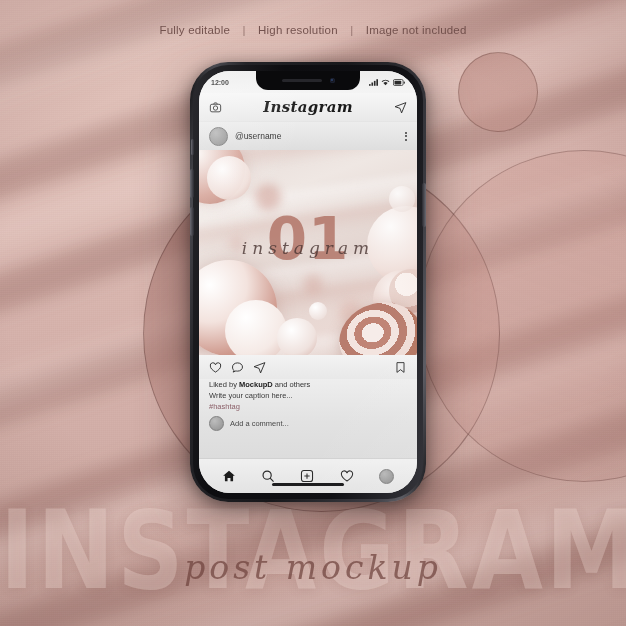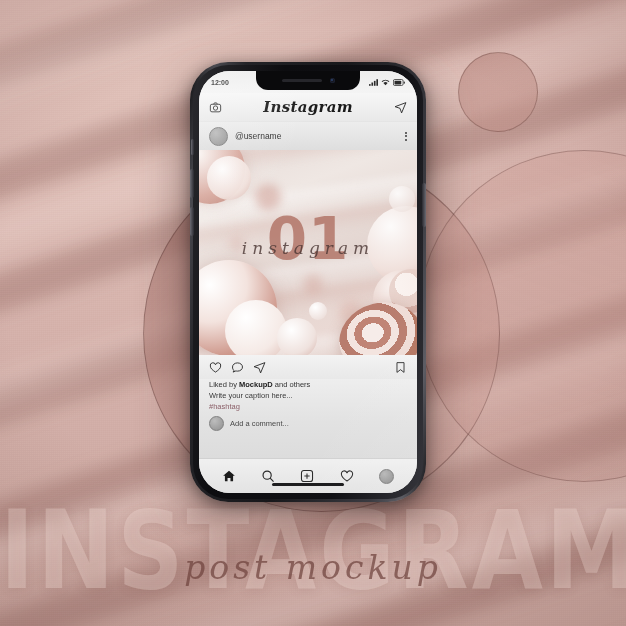--- a/index.html
+++ b/index.html
@@ -324,20 +324,27 @@
   <div class="bg-blinds"></div>
   <div class="bg-blinds2"></div>
   <div class="bg-grain"></div>
 
   <div class="circle-small"></div>
   <div class="circle-big"></div>
   <div class="circle-right"></div>
 
   <div class="bg-vignette"></div>
 
+  <div class="tagline">
+    <span>Fully editable</span>
+    <span class="sep">|</span>
+    <span>High resolution</span>
+    <span class="sep">|</span>
+    <span>Image not included</span>
+  </div>
 
   <div class="wordmark">INSTAGRAM</div>
   <div class="script-sub">post mockup</div>
 
   <div class="phone">
     <div class="phone-shadow"></div>
     <div class="phone-frame">
       <div class="phone-inner">
 
         <div class="btn-side btn-mute"></div>

